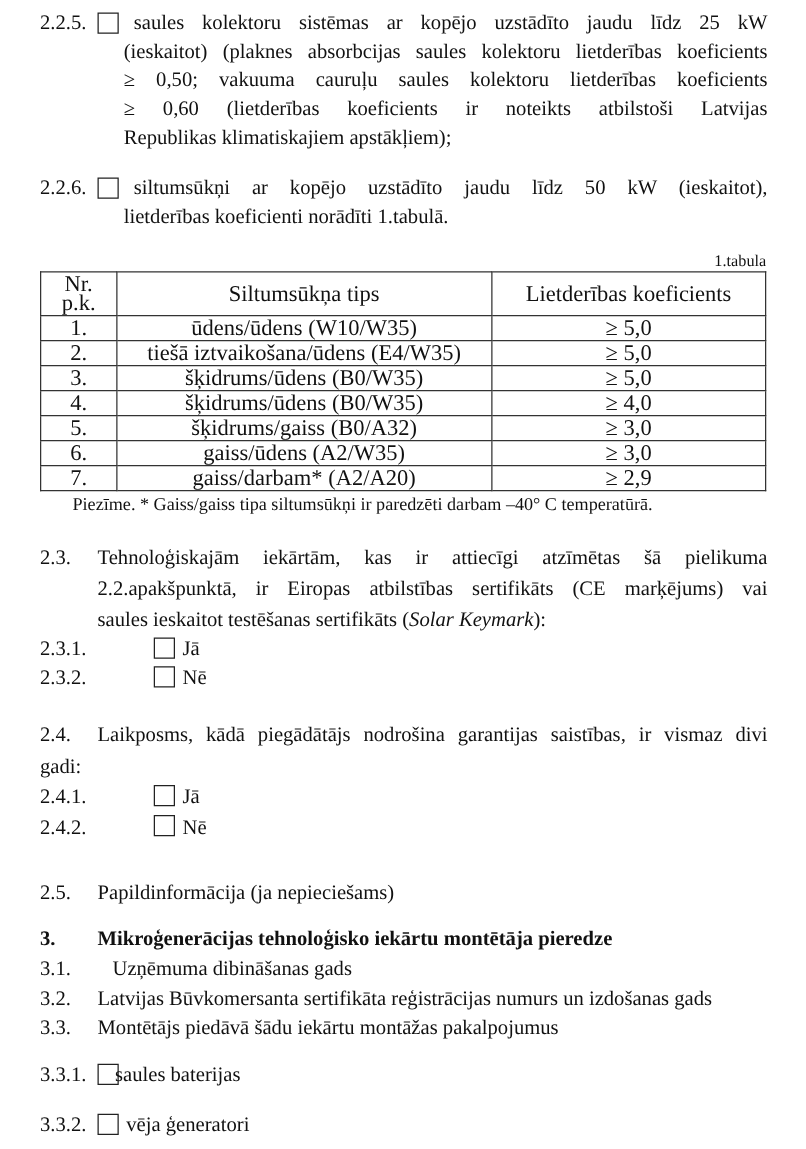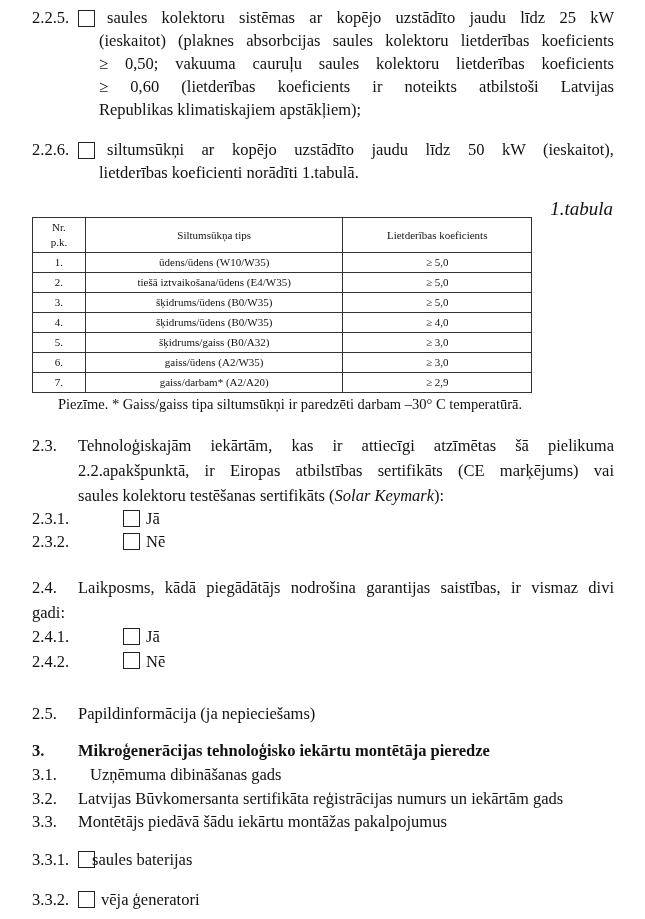--- a/index.html
+++ b/index.html
@@ -6,22 +6,22 @@
     body {
       width: 645px; height: 919px; position: relative; overflow: hidden;
       font-family: "Liberation Serif", "DejaVu Serif", serif;
       color: #111111;
       font-size: 16.5px;
     }
     .line { position: absolute; white-space: nowrap; line-height: 20px; }
     .just { position: absolute; text-align: justify; text-align-last: justify; white-space: nowrap; line-height: 20px; }
     .cb-abs { position: absolute; width: 17px; height: 17px; border: 1.3px solid #222; box-sizing: border-box; background:#fff; }
     table.tbl {
-      position: absolute; left: 32px; top: 217px; width: 500px;
-      border-collapse: collapse; font-size: 11px;
+      position: absolute; left: 32px; top: 217px; width: 581px;
+      border-collapse: collapse; font-size: 18px;
     }
     table.tbl td, table.tbl th {
       border: 1.3px solid #333; text-align: center; padding: 0;
       font-weight: normal; height: 19px; line-height: 17px;
     }
     table.tbl th { height: 34px; line-height: 15px; }
     .c1 { width: 60px; }
     .c2 { width: 300px; }
     .c3 { width: 219px; margin-left: 40px; }
     .note { font-size: 14.5px; }
@@ -41,21 +41,21 @@
   <span class="line" style="left:99px; top:100px;">Republikas klimatiskajiem apstākļiem);</span>
 </div>
 
 <div>
   <span class="line" style="left:32px; top:140px;">2.2.6.</span>
   <span class="cb-abs" style="left:78px; top:142px;"></span>
   <span class="just" style="left:107px; top:140px; width:507px;">siltumsūkņi ar kopējo uzstādīto jaudu līdz 50 kW (ieskaitot),</span>
   <span class="line" style="left:99px; top:163px;text-align:right;">lietderības koeficienti norādīti 1.tabulā.</span>
 </div>
 
-<span class="line" style="right:32px; top:199px; font-size:19px;font-style:italic;">1.tabula</span>
+<span class="line" style="right:32px; top:199px; font-size:13px;">1.tabula</span>
 
 <table class="tbl">
   <thead>
     <tr>
       <th class="c1">
         <span>Nr.</span><br>
         <span>p.k.</span>
       </th>
       <th class="c2">Siltumsūkņa tips</th>
       <th class="c3">Lietderības koeficients</th>
@@ -93,27 +93,27 @@
       <td>≥ 3,0</td>
     </tr>
     <tr>
       <td>7.</td>
       <td>gaiss/darbam* (A2/A20)</td>
       <td>≥ 2,9</td>
     </tr>
   </tbody>
 </table>
 
-<span class="line note" style="left:58px; top:394px;">Piezīme. * Gaiss/gaiss tipa siltumsūkņi ir paredzēti darbam –30° C temperatūrā.</span>
+<span class="line note" style="left:58px; top:394px;">Piezīme. * Gaiss/gaiss tipa siltumsūkņi ir paredzēti darbam –40° C temperatūrā.</span>
 
 <div>
   <span class="line" style="left:32px; top:436px;">2.3.</span>
   <span class="just" style="left:78px; top:436px; width:536px;">Tehnoloģiskajām iekārtām, kas ir attiecīgi atzīmētas šā pielikuma</span>
   <span class="just" style="left:78px; top:461px; width:536px;">2.2.apakšpunktā, ir Eiropas atbilstības sertifikāts (CE marķējums) vai</span>
-  <span class="line" style="left:78px; top:486px;"><span>saules kolektoru testēšanas sertifikāts (</span><span class="ital">Solar Keymark</span><span>):</span></span>
+  <span class="line" style="left:78px; top:486px;"><span>saules ieskaitot testēšanas sertifikāts (</span><span class="ital">Solar Keymark</span><span>):</span></span>
 
   <span class="line" style="left:32px; top:509px;">2.3.1.</span>
   <span class="cb-abs" style="left:123px; top:510px;"></span>
   <span class="line" style="left:146px; top:509px;">Jā</span>
 
   <span class="line" style="left:32px; top:532px;">2.3.2.</span>
   <span class="cb-abs" style="left:123px; top:533px;"></span>
   <span class="line" style="left:146px; top:532px;">Nē</span>
 </div>
 
@@ -137,21 +137,21 @@
 </div>
 
 <div>
   <span class="line bold" style="left:32px; top:741px;">3.</span>
   <span class="line bold" style="left:78px; top:741px;">Mikroģenerācijas tehnoloģisko iekārtu montētāja pieredze</span>
 
   <span class="line" style="left:32px; top:765px;">3.1.</span>
   <span class="line" style="left:78px; top:765px;margin-left:12px;">Uzņēmuma dibināšanas gads</span>
 
   <span class="line" style="left:32px; top:789px;">3.2.</span>
-  <span class="line" style="left:78px; top:789px;">Latvijas Būvkomersanta sertifikāta reģistrācijas numurs un iekārtām gads</span>
+  <span class="line" style="left:78px; top:789px;">Latvijas Būvkomersanta sertifikāta reģistrācijas numurs un izdošanas gads</span>
 
   <span class="line" style="left:32px; top:812px;">3.3.</span>
   <span class="line" style="left:78px; top:812px;">Montētājs piedāvā šādu iekārtu montāžas pakalpojumus</span>
 
   <span class="line" style="left:32px; top:850px;">3.3.1.</span>
   <span class="cb-abs" style="left:78px; top:851px;"></span>
   <span class="line" style="left:92px; top:850px;">saules baterijas</span>
 
   <span class="line" style="left:32px; top:890px;">3.3.2.</span>
   <span class="cb-abs" style="left:78px; top:891px;"></span>

